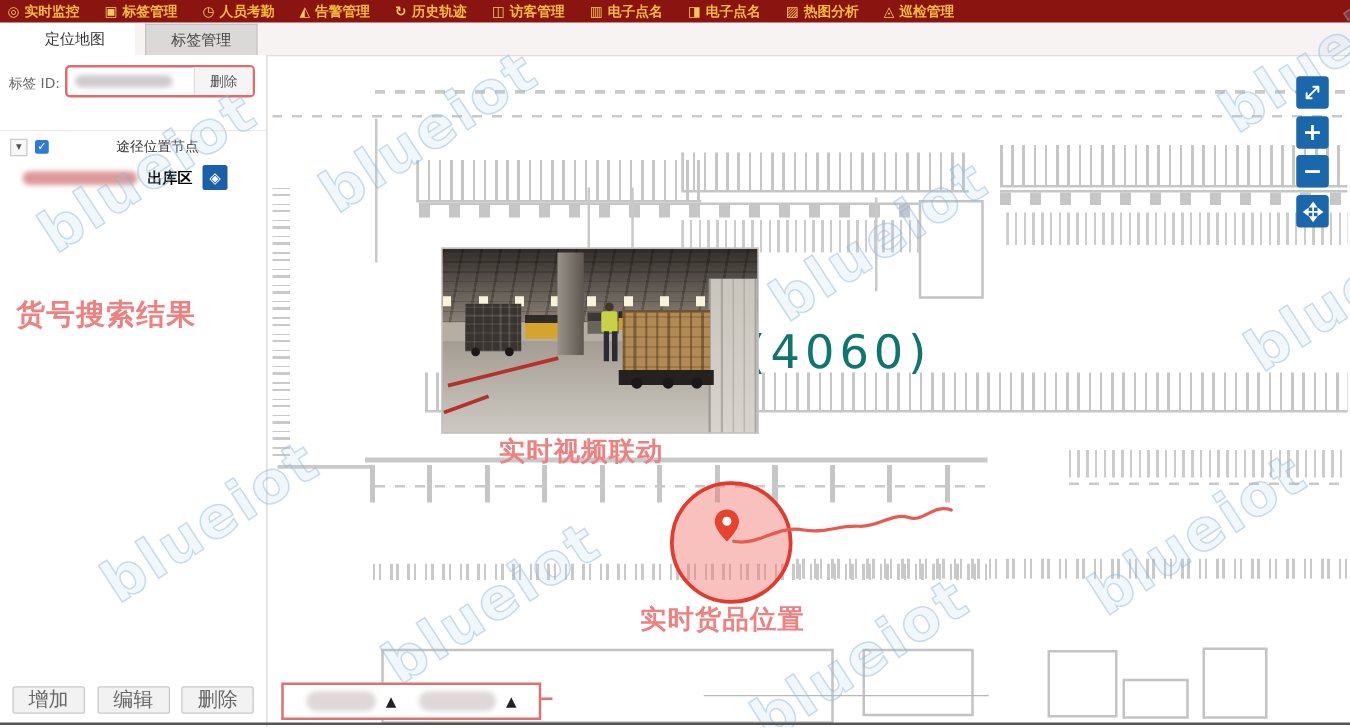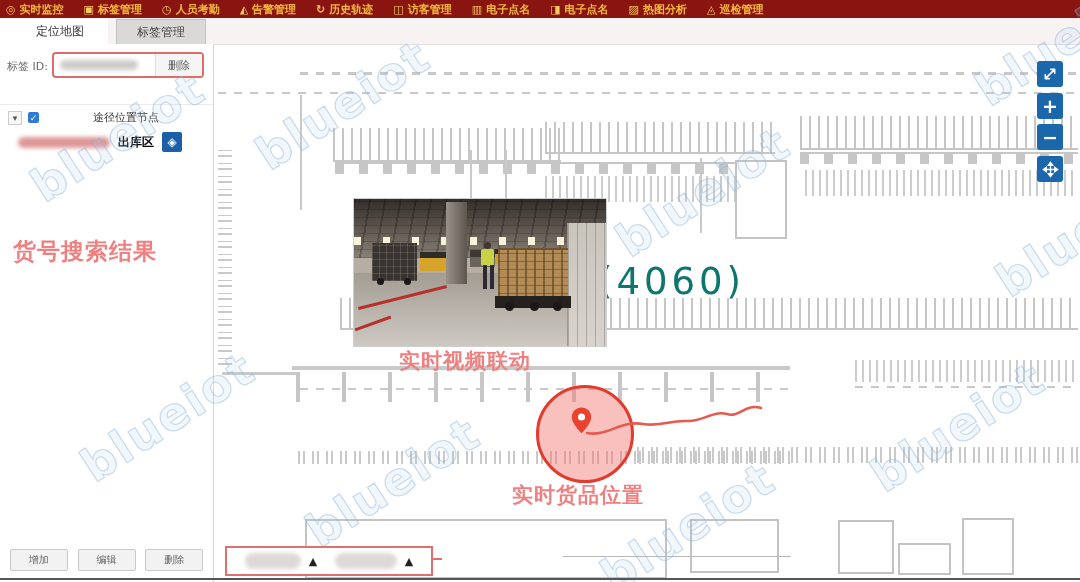--- a/index.html
+++ b/index.html
@@ -39,21 +39,21 @@
          display:flex;align-items:center;justify-content:center;}
   .tree-chk{width:11px;height:11px;background:#2e7ad5;border-radius:2px;color:#fff;font-size:9px;
             display:flex;align-items:center;justify-content:center;}
   .tree-label{font-size:11px;color:#333;margin-left:48px;}
   .result-row{position:absolute;left:18px;top:88px;display:flex;align-items:center;gap:8px;}
   .zone-label{font-size:12px;font-weight:bold;color:#000000;}
   .locate-btn{width:20px;height:20px;background:#1c5fa9;border-radius:2px;color:#fff;font-size:12px;
               display:flex;align-items:center;justify-content:center;cursor:pointer;}
   .sb-buttons{position:absolute;left:0;bottom:11px;width:213px;display:flex;justify-content:space-evenly;}
   .gray-btn{width:56px;height:20px;background:#f3f2f2;border:1px solid #c9c7c7;border-radius:2px;
-            color:#666;font-size:10px;display:flex;align-items:center;justify-content:center;cursor:pointer;}
+            color:#666;font-size:16px;display:flex;align-items:center;justify-content:center;cursor:pointer;}
   
   .anno{position:absolute;color:#ee8080;font-weight:bold;font-size:21px;letter-spacing:1px;z-index:6;white-space:nowrap;}
   
   .mapbg{position:absolute;left:213px;top:44px;right:0;bottom:0;background:#fff;z-index:1;}
   .cad{position:absolute;z-index:1;}
   .comb{background:repeating-linear-gradient(90deg,#c6c6c6 0 2px,transparent 2px 9px);
         border-bottom:2px solid #c6c6c6;}
   .comb2{background:repeating-linear-gradient(90deg,#cccccc 0 2px,transparent 2px 7px);}
   .dashline{background:repeating-linear-gradient(90deg,#c9c9c9 0 8px,transparent 8px 16px);}
   .tickbar{border-top:2px solid #c6c6c6;background:repeating-linear-gradient(90deg,#c6c6c6 0 9px,transparent 9px 24px);}

